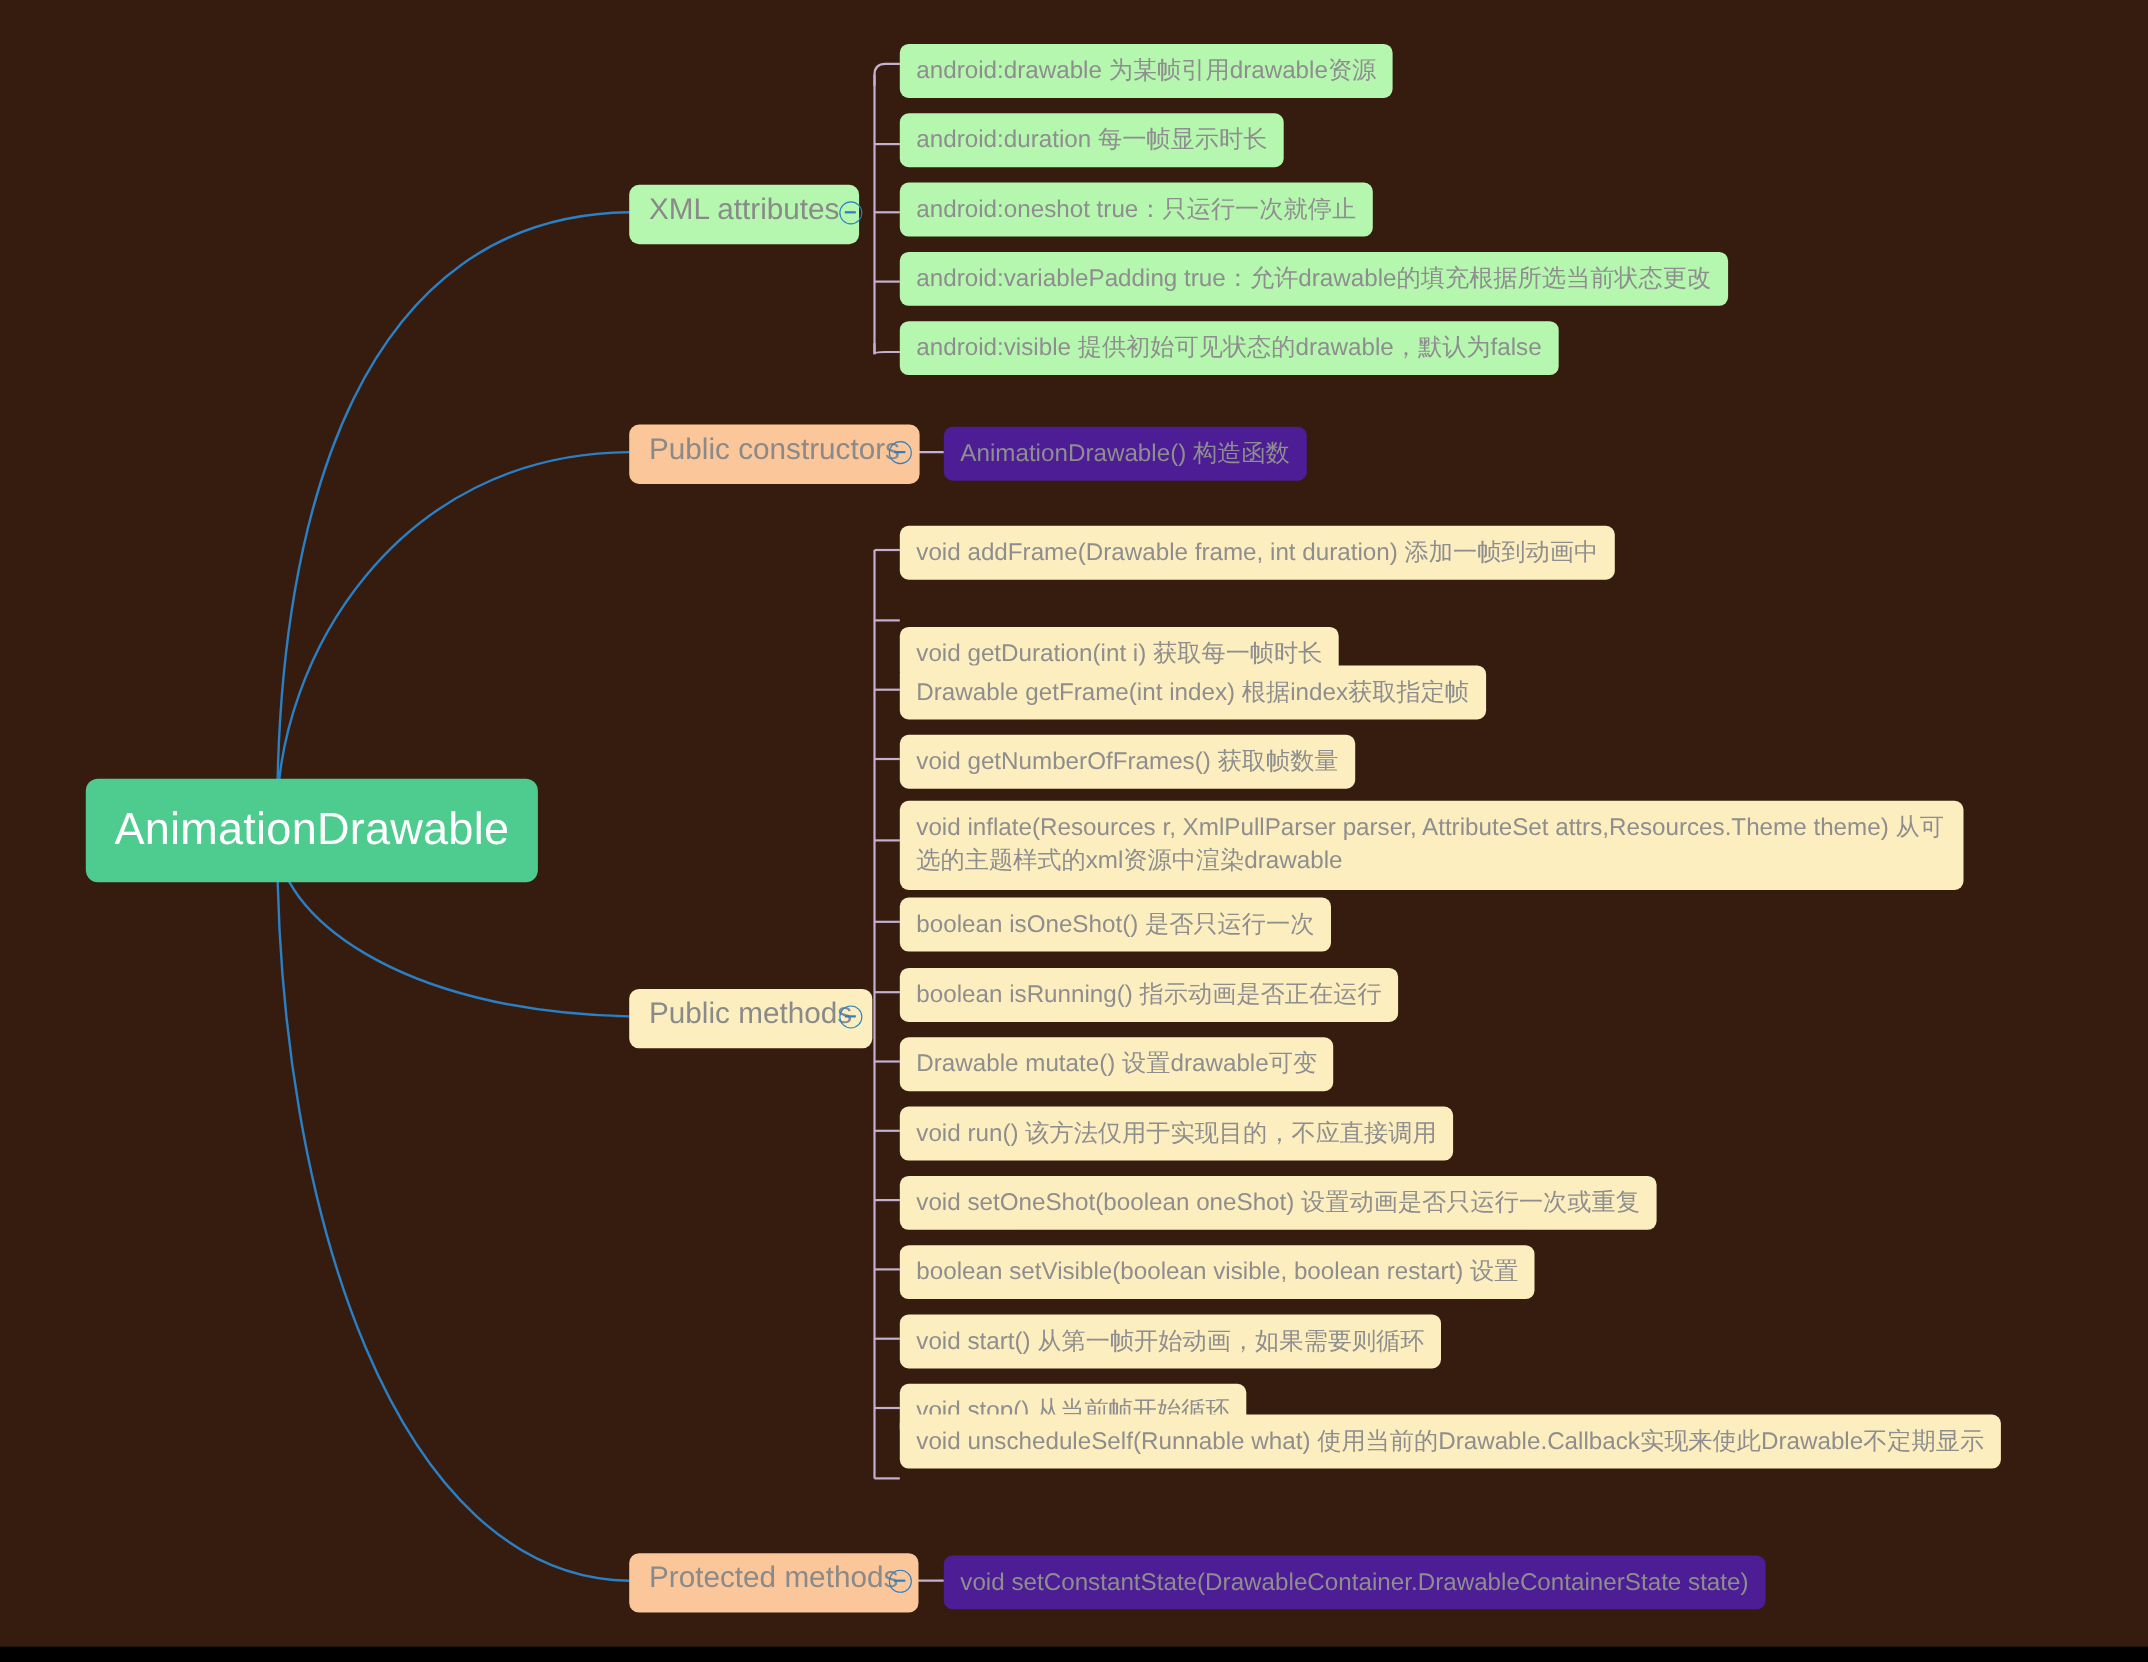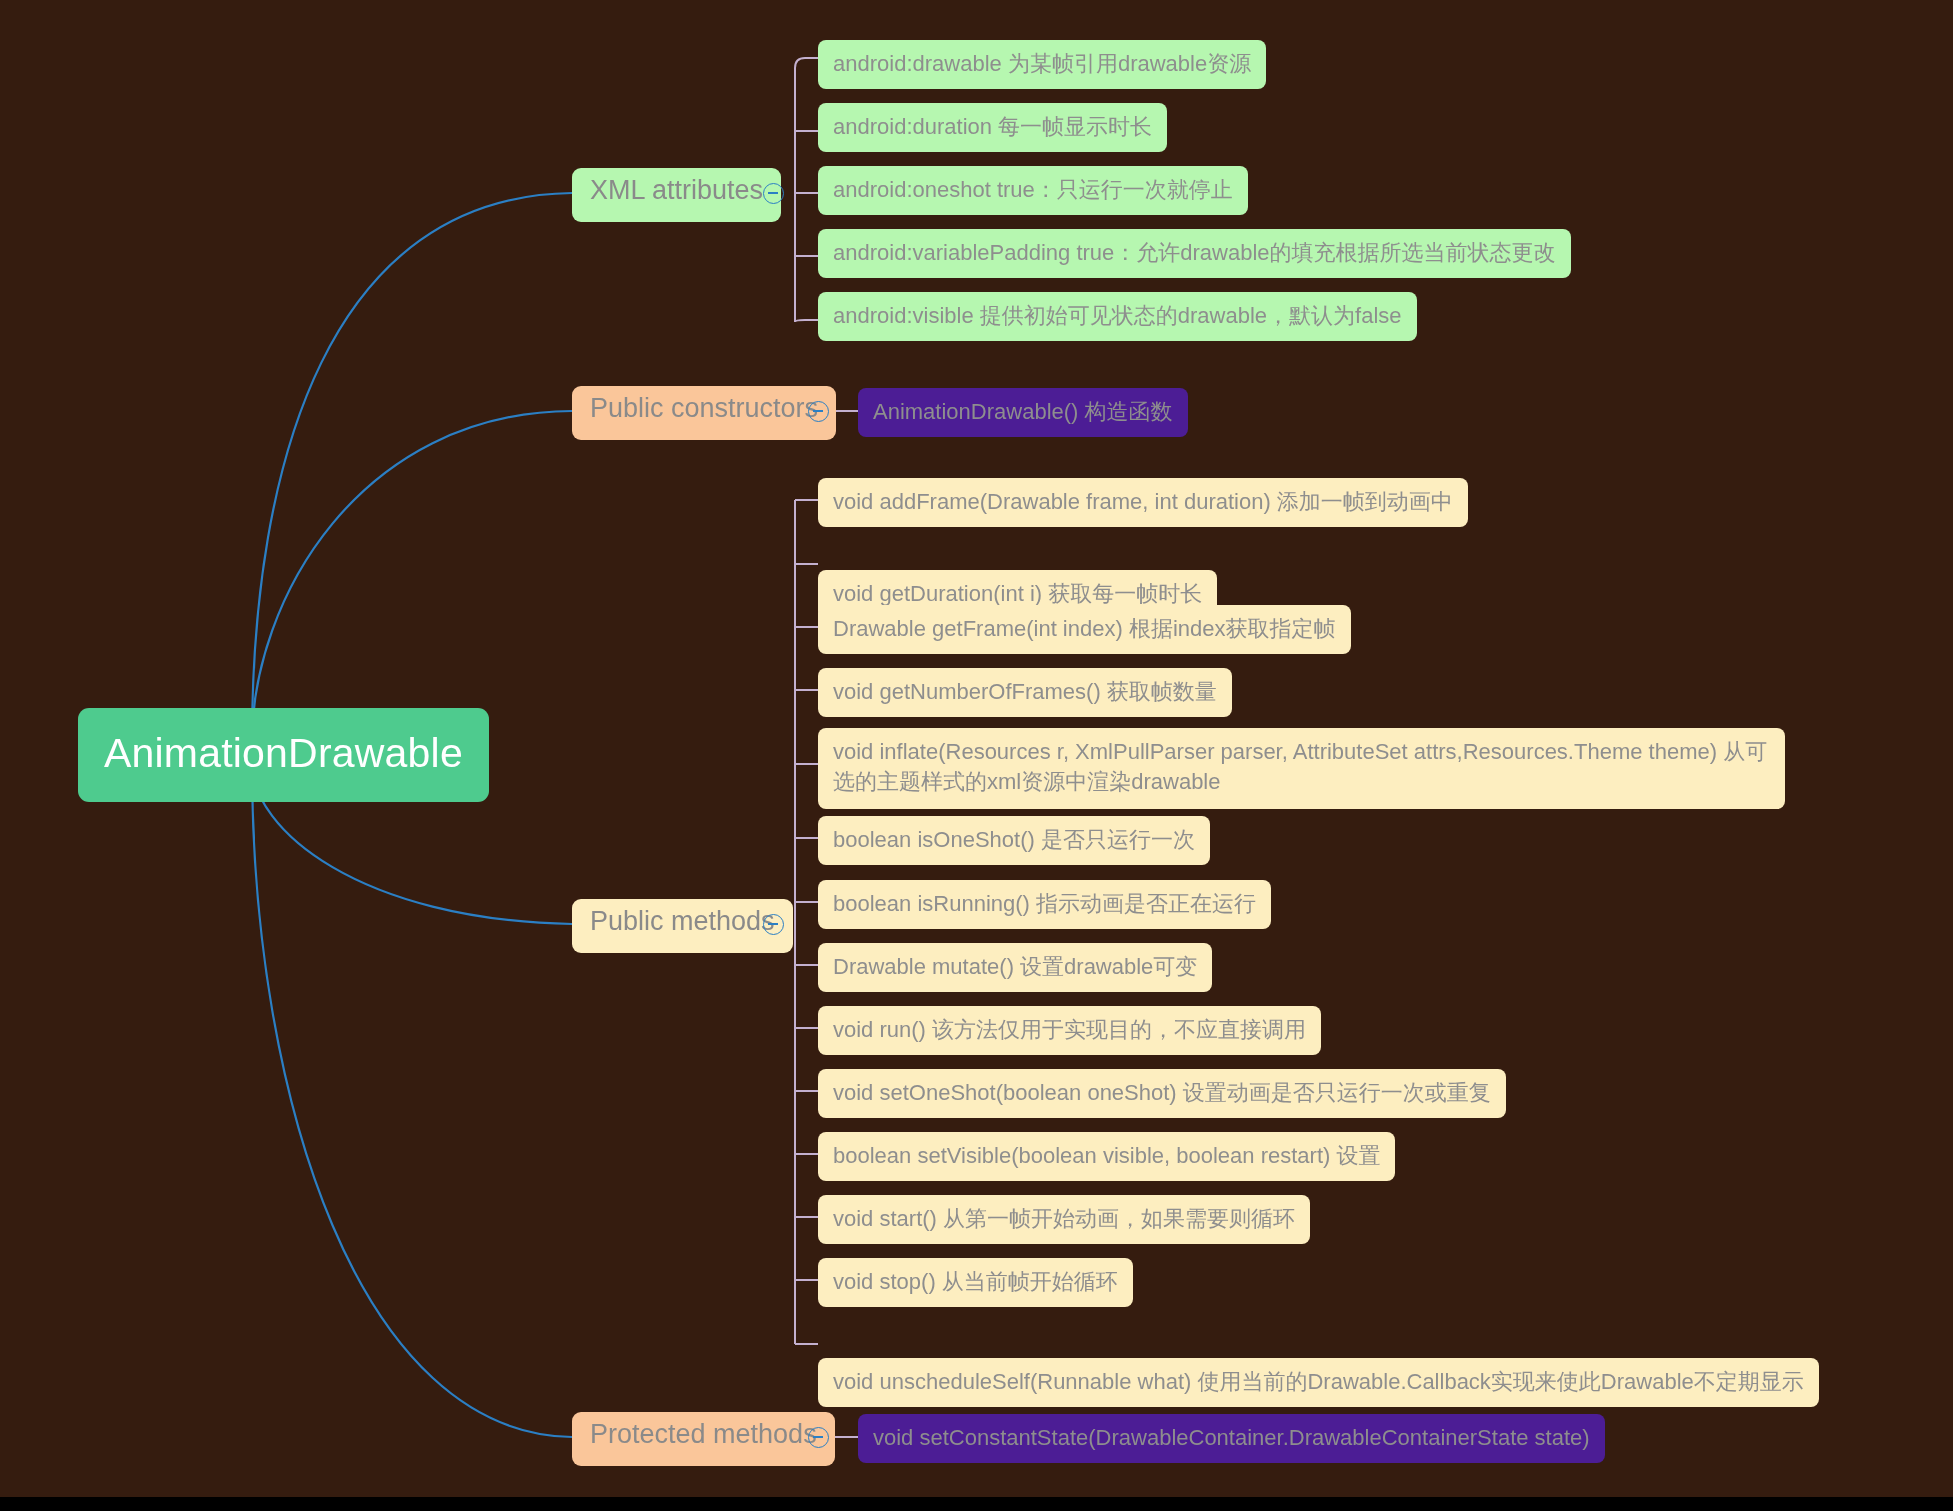--- a/index.html
+++ b/index.html
@@ -205,21 +205,21 @@
   </div>
   <div class="node node-leaf cream" style="left:818px; top:1132px;">
     <span>boolean setVisible(boolean visible, boolean restart) 设置</span>
   </div>
   <div class="node node-leaf cream" style="left:818px; top:1195px;">
     <span>void start() 从第一帧开始动画，如果需要则循环</span>
   </div>
   <div class="node node-leaf cream" style="left:818px; top:1258px;">
     <span>void stop() 从当前帧开始循环</span>
   </div>
-  <div class="node node-leaf cream" style="left:818px; top:1358px;">
+  <div class="node node-leaf cream" style="left:818px; top:1286px;">
     <span>void unscheduleSelf(Runnable what) 使用当前的Drawable.Callback实现来使此Drawable不定期显示</span>
   </div>
 
   <div class="node node-branch orange" style="left:572px; top:1412px;">
     <span>Protected methods</span>
   </div>
   <div class="toggle" style="left:808px; top:1427px;"></div>
 
   <div class="node node-leaf orange" style="left:858px; top:1414px;">
     <span>void setConstantState(DrawableContainer.DrawableContainerState state)</span>

